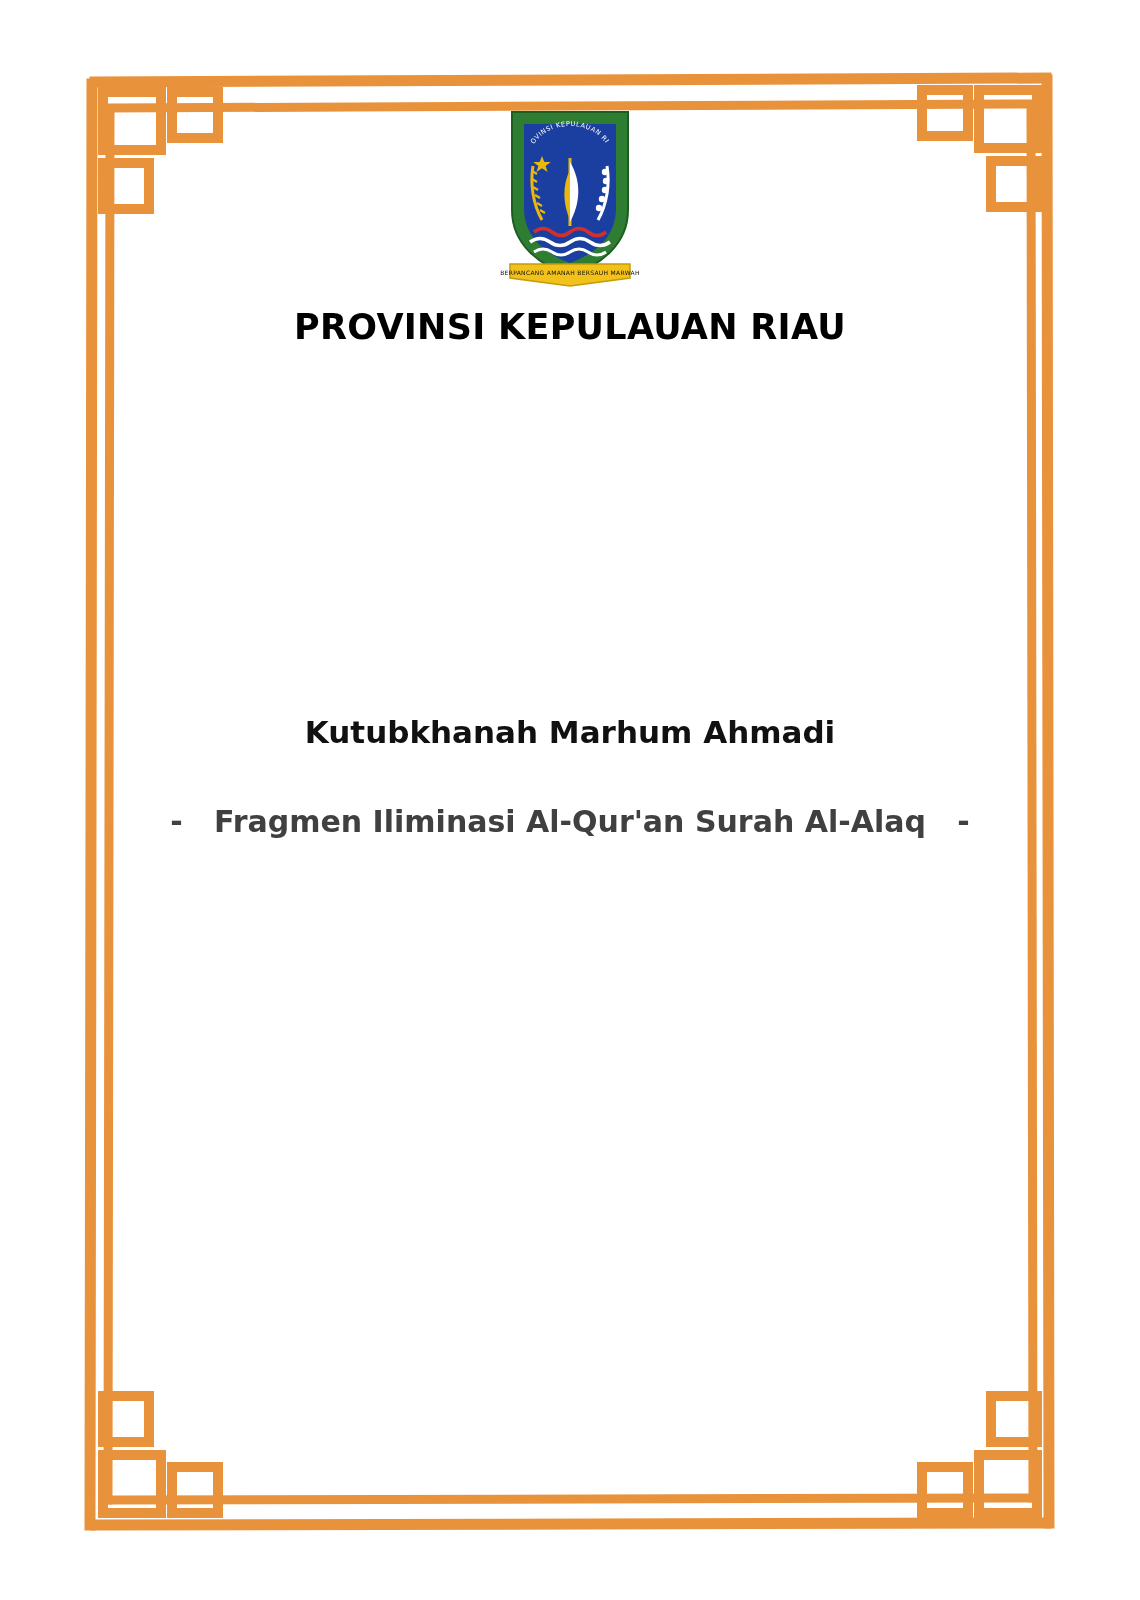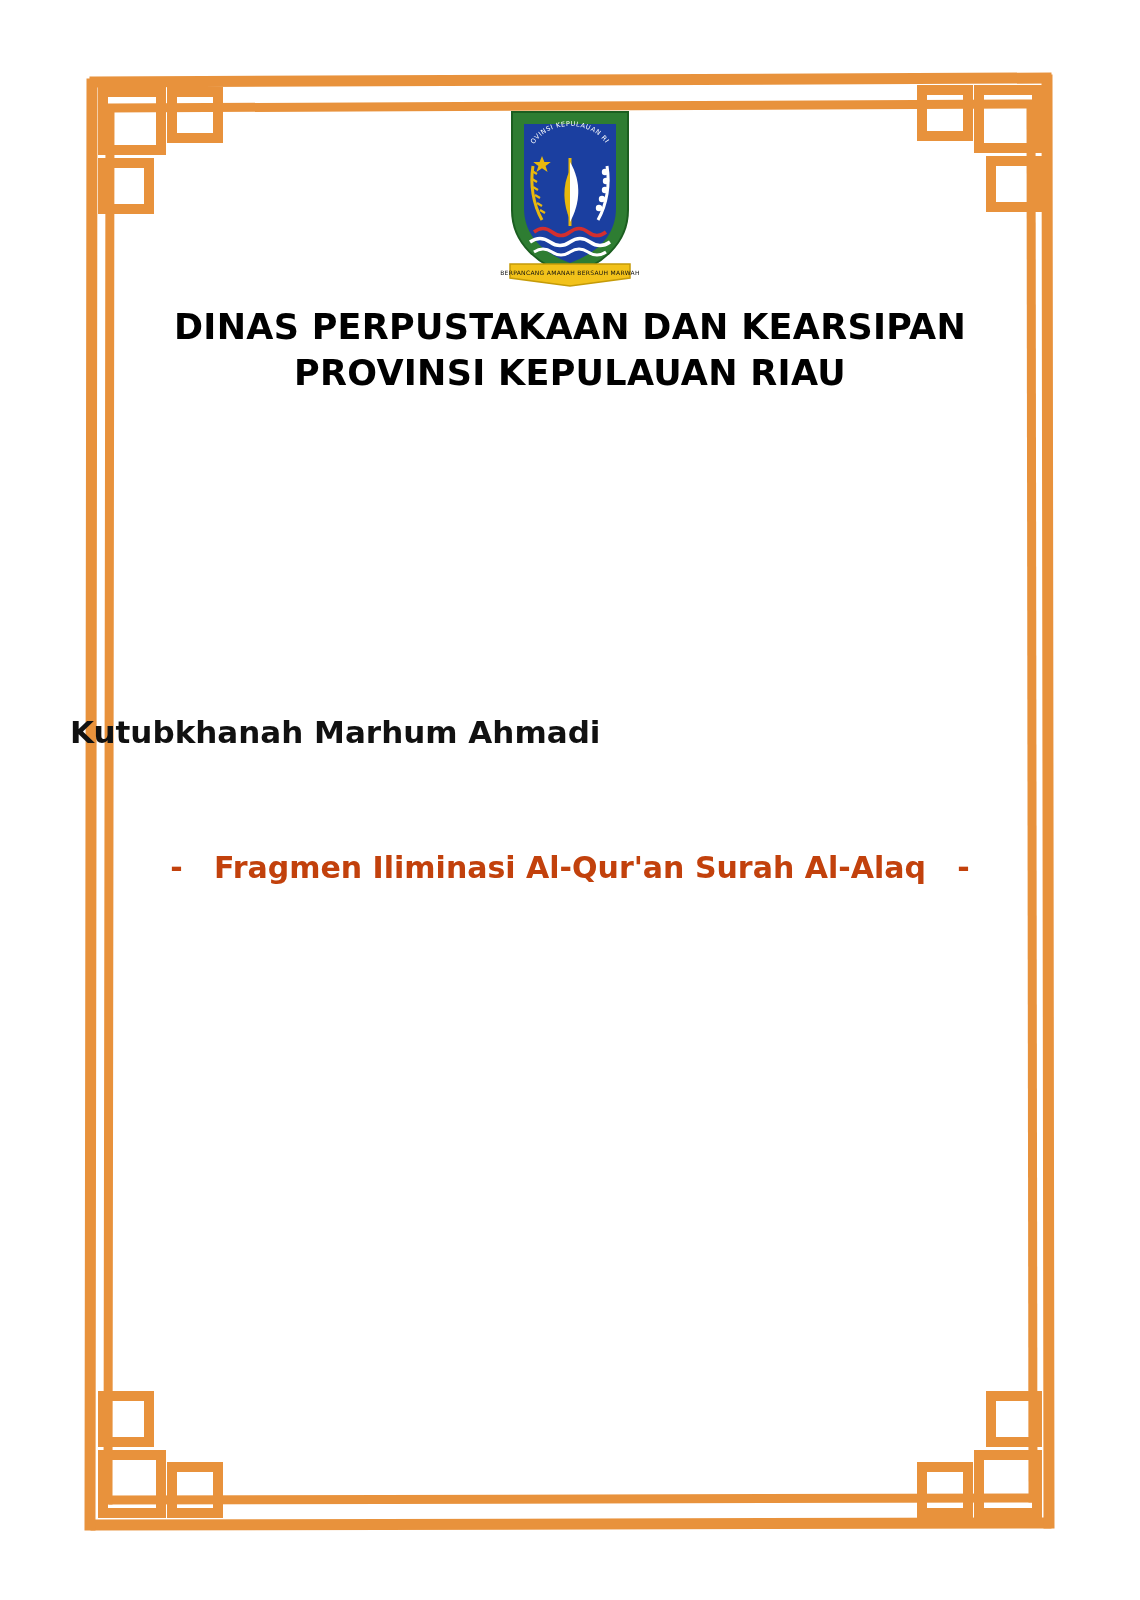--- a/index.html
+++ b/index.html
@@ -60,36 +60,36 @@
   }
   .org-title .line2 {
     display: block;
   }
 
   .subject-block {
     position: absolute;
     left: 70px;
     top: 710px;
     width: 1000px;
-    text-align: left;
+    text-align: center;
     font-weight: bold;
     font-size: 31px;
     line-height: 1.45;
     color: #111111;
   }
 
   .fragment-line {
     position: absolute;
     left: 70px;
-    top: 850px;
+    top: 804px;
     width: 1000px;
     text-align: center;
     font-weight: bold;
     font-size: 30px;
-    color: #c2410c;
+    color: #404040;
     white-space: pre;
   }
 </style>
 </head>
 <body>
 
 <svg class="frame" viewBox="0 0 1140 1600" xmlns="http://www.w3.org/2000/svg">
   <g fill="none" stroke="#E8923C" stroke-width="11" stroke-linecap="square" stroke-linejoin="miter">
 
     <path d="M95 82 L1046 78"></path>
@@ -153,21 +153,20 @@
       <path d="M34 132 q9 -7 18 0 q9 7 18 0 q9 -7 18 0 q9 7 18 0" stroke="#D32F2F" stroke-width="3.5" fill="none"></path>
       <path d="M30 142 q10 -7 20 0 q10 7 20 0 q10 -7 20 0 q10 7 20 0" stroke="#FFFFFF" stroke-width="3.5" fill="none"></path>
       <path d="M34 152 q9 -6 18 0 q9 6 18 0 q9 -6 18 0 q9 6 18 0" stroke="#FFFFFF" stroke-width="3" fill="none"></path>
 
       <path d="M10 164 L130 164 L130 178 L70 186 L10 178 Z" fill="#F2C21A" stroke="#C59B08" stroke-width="1.5"></path>
       <text x="70" y="175" font-size="6" fill="#111" text-anchor="middle" font-family="DejaVu Sans, sans-serif" letter-spacing="0.3">BERPANCANG AMANAH BERSAUH MARWAH</text>
     </svg>
   </div>
 
   <div class="org-title">
-    <span>DINAS PERPUSTAKAAN DAN KEARSIPAN</span>
     <span class="line2">PROVINSI KEPULAUAN RIAU</span>
   </div>
 
   <div class="subject-block">
     <div>Kutubkhanah Marhum Ahmadi</div>
   </div>
 
   <div class="fragment-line">-   Fragmen Iliminasi Al-Qur'an Surah Al-Alaq   -</div>
 
 </div>

